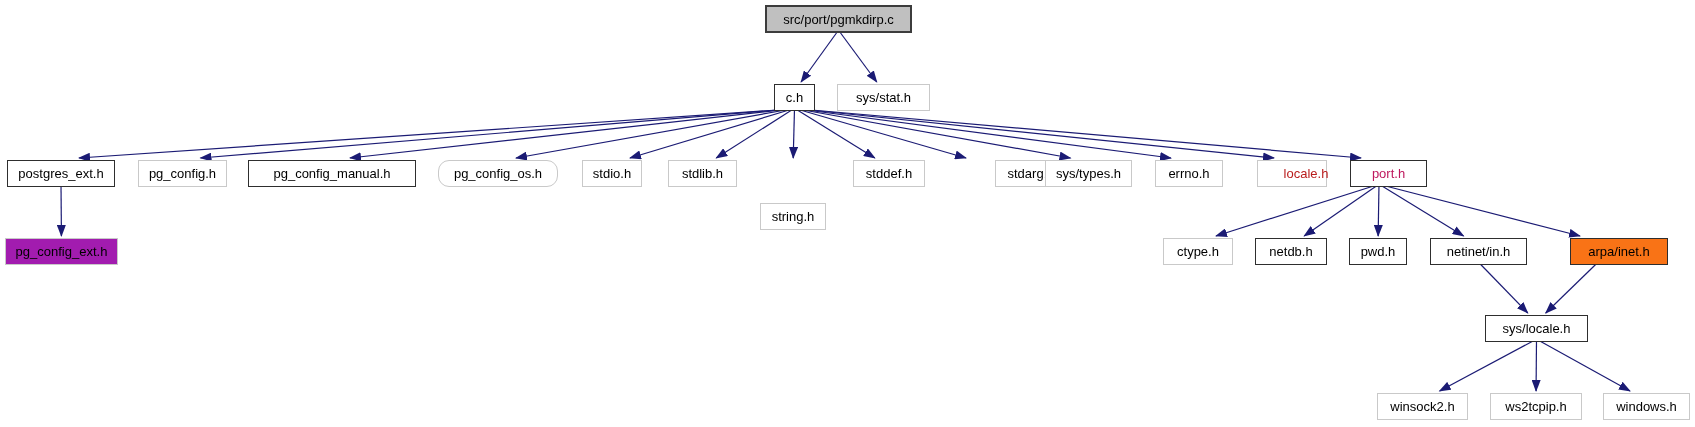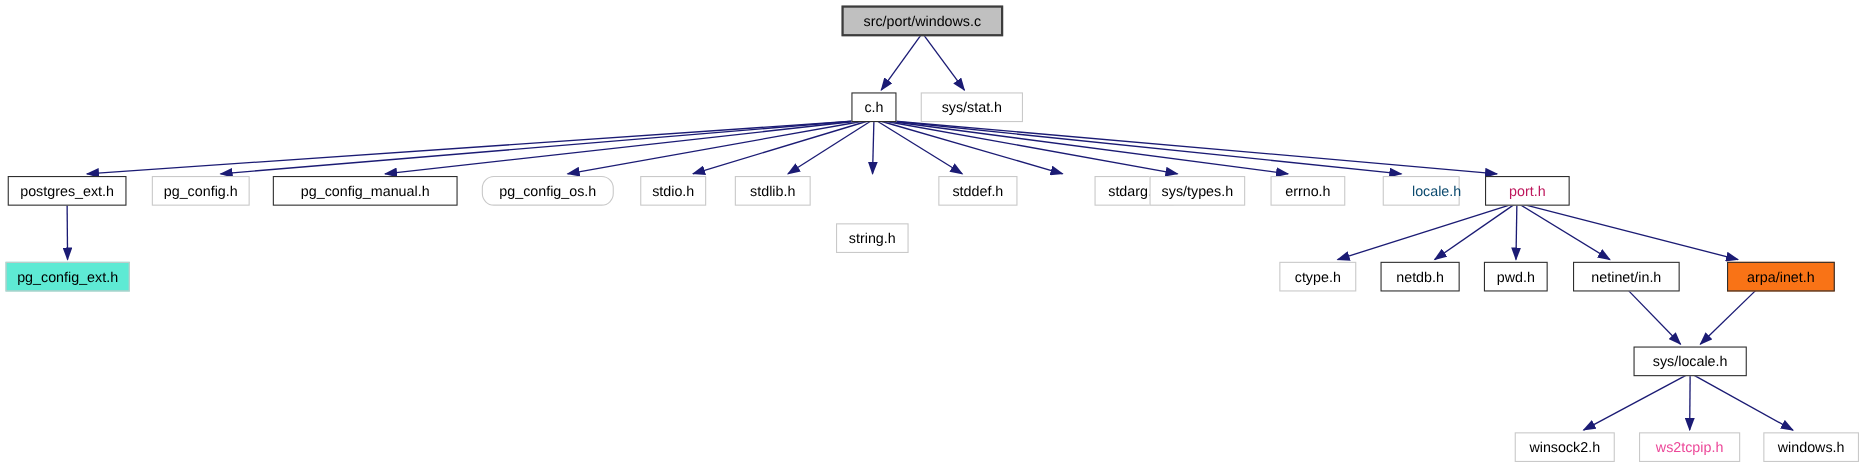--- a/index.html
+++ b/index.html
@@ -80,40 +80,40 @@
         <line x1="1381.985" y1="186" x2="1463.575" y2="236" stroke="#1b1b74" stroke-width="1.2" marker-end="url(#arrow)"></line>
         <line x1="1385.57" y1="186" x2="1580" y2="236" stroke="#1b1b74" stroke-width="1.2" marker-end="url(#arrow)"></line>
         <line x1="1480.24" y1="264" x2="1527.8" y2="313" stroke="#1b1b74" stroke-width="1.2" marker-end="url(#arrow)"></line>
         <line x1="1596.155" y1="264" x2="1545.725" y2="313" stroke="#1b1b74" stroke-width="1.2" marker-end="url(#arrow)"></line>
         <line x1="1533.08" y1="341" x2="1439.6" y2="391" stroke="#1b1b74" stroke-width="1.2" marker-end="url(#arrow)"></line>
         <line x1="1536.485" y1="341" x2="1536.075" y2="391" stroke="#1b1b74" stroke-width="1.2" marker-end="url(#arrow)"></line>
         <line x1="1539.8" y1="341" x2="1630" y2="391" stroke="#1b1b74" stroke-width="1.2" marker-end="url(#arrow)"></line>
       </g>
   </svg>
   <div id="node-layer">
-      <div class="node node-main" style="left: 765px; top: 5px; width: 147px; height: 28px; background: rgb(192, 192, 192); color: rgb(0, 0, 0);">src/port/windows.c</div>
+      <div class="node node-main" style="left: 765px; top: 5px; width: 147px; height: 28px; background: rgb(192, 192, 192); color: rgb(0, 0, 0);">src/port/pgmkdirp.c</div>
       <div class="node node-linked" style="left: 774px; top: 84px; width: 41px; height: 27px; background: rgb(255, 255, 255); color: rgb(0, 0, 0); border-color: rgb(46, 46, 46);">c.h</div>
       <div class="node node-plain" style="left: 837px; top: 84px; width: 93px; height: 27px; background: rgb(255, 255, 255); color: rgb(0, 0, 0); border-color: rgb(201, 201, 201);">sys/stat.h</div>
       <div class="node node-linked" style="left: 7px; top: 160px; width: 108px; height: 27px; background: rgb(255, 255, 255); color: rgb(0, 0, 0); border-color: rgb(46, 46, 46);">postgres_ext.h</div>
       <div class="node node-plain" style="left: 138px; top: 160px; width: 89px; height: 27px; background: rgb(255, 255, 255); color: rgb(0, 0, 0); border-color: rgb(201, 201, 201);">pg_config.h</div>
       <div class="node node-linked" style="left: 248px; top: 160px; width: 168px; height: 27px; background: rgb(255, 255, 255); color: rgb(0, 0, 0); border-color: rgb(46, 46, 46);">pg_config_manual.h</div>
       <div class="node node-plain" style="left: 438px; top: 160px; width: 120px; height: 27px; background: rgb(255, 255, 255); color: rgb(0, 0, 0); border-color: rgb(201, 201, 201); border-radius: 11px;">pg_config_os.h</div>
       <div class="node node-plain" style="left: 582px; top: 160px; width: 60px; height: 27px; background: rgb(255, 255, 255); color: rgb(0, 0, 0); border-color: rgb(201, 201, 201);">stdio.h</div>
       <div class="node node-plain" style="left: 668px; top: 160px; width: 69px; height: 27px; background: rgb(255, 255, 255); color: rgb(0, 0, 0); border-color: rgb(201, 201, 201);">stdlib.h</div>
       <div class="node node-plain" style="left: 760px; top: 160px; width: 66px; height: 27px; background: rgb(255, 255, 255); color: rgb(0, 0, 0); border-color: rgb(201, 201, 201); margin-top: 43px;">string.h</div>
       <div class="node node-plain" style="left: 853px; top: 160px; width: 72px; height: 27px; background: rgb(255, 255, 255); color: rgb(0, 0, 0); border-color: rgb(201, 201, 201);">stddef.h</div>
       <div class="node node-plain" style="left: 995px; top: 160px; width: 72px; height: 27px; background: rgb(255, 255, 255); color: rgb(0, 0, 0); border-color: rgb(201, 201, 201);">stdarg.h</div>
       <div class="node node-plain" style="left: 1045px; top: 160px; width: 87px; height: 27px; background: rgb(255, 255, 255); color: rgb(0, 0, 0); border-color: rgb(201, 201, 201);">sys/types.h</div>
       <div class="node node-plain" style="left: 1155px; top: 160px; width: 68px; height: 27px; background: rgb(255, 255, 255); color: rgb(0, 0, 0); border-color: rgb(201, 201, 201);">errno.h</div>
-      <div class="node node-plain" style="left: 1257px; top: 160px; width: 70px; height: 27px; background: rgb(255, 255, 255); color: #0c4a6e; border-color: rgb(201, 201, 201); padding-left: 28px;">locale.h</div>
+      <div class="node node-plain" style="left: 1257px; top: 160px; width: 70px; height: 27px; background: rgb(255, 255, 255); color: #b91c1c; border-color: rgb(201, 201, 201); padding-left: 28px;">locale.h</div>
       <div class="node node-linked" style="left: 1350px; top: 160px; width: 77px; height: 27px; background: rgb(255, 255, 255); color: #be185d; border-color: rgb(46, 46, 46);">port.h</div>
-      <div class="node node-plain" style="left: 5px; top: 238px; width: 113px; height: 27px; background: #5eead4; color: rgb(0, 0, 0); border-color: rgb(201, 201, 201);">pg_config_ext.h</div>
+      <div class="node node-plain" style="left: 5px; top: 238px; width: 113px; height: 27px; background: #a21caf; color: rgb(0, 0, 0); border-color: rgb(201, 201, 201);">pg_config_ext.h</div>
       <div class="node node-plain" style="left: 1163px; top: 238px; width: 70px; height: 27px; background: rgb(255, 255, 255); color: rgb(0, 0, 0); border-color: rgb(201, 201, 201);">ctype.h</div>
       <div class="node node-linked" style="left: 1255px; top: 238px; width: 72px; height: 27px; background: rgb(255, 255, 255); color: rgb(0, 0, 0); border-color: rgb(46, 46, 46);">netdb.h</div>
       <div class="node node-linked" style="left: 1349px; top: 238px; width: 58px; height: 27px; background: rgb(255, 255, 255); color: rgb(0, 0, 0); border-color: rgb(46, 46, 46);">pwd.h</div>
       <div class="node node-linked" style="left: 1430px; top: 238px; width: 97px; height: 27px; background: rgb(255, 255, 255); color: rgb(0, 0, 0); border-color: rgb(46, 46, 46);">netinet/in.h</div>
       <div class="node node-linked" style="left: 1549px; top: 238px; width: 98px; height: 27px; background: #f97316; color: rgb(0, 0, 0); border-color: rgb(46, 46, 46); margin-left: 21px;">arpa/inet.h</div>
       <div class="node node-linked" style="left: 1485px; top: 315px; width: 103px; height: 27px; background: rgb(255, 255, 255); color: rgb(0, 0, 0); border-color: rgb(46, 46, 46);">sys/locale.h</div>
       <div class="node node-plain" style="left: 1377px; top: 393px; width: 91px; height: 27px; background: rgb(255, 255, 255); color: rgb(0, 0, 0); border-color: rgb(201, 201, 201);">winsock2.h</div>
-      <div class="node node-plain" style="left: 1490px; top: 393px; width: 92px; height: 27px; background: rgb(255, 255, 255); color: #ec4899; border-color: rgb(201, 201, 201); text-align: right;">ws2tcpip.h</div>
+      <div class="node node-plain" style="left: 1490px; top: 393px; width: 92px; height: 27px; background: rgb(255, 255, 255); color: #000000; border-color: rgb(201, 201, 201); text-align: right;">ws2tcpip.h</div>
       <div class="node node-plain" style="left: 1603px; top: 393px; width: 87px; height: 27px; background: rgb(255, 255, 255); color: rgb(0, 0, 0); border-color: rgb(201, 201, 201);">windows.h</div>
     </div>
 </div>
 
 </body></html>

